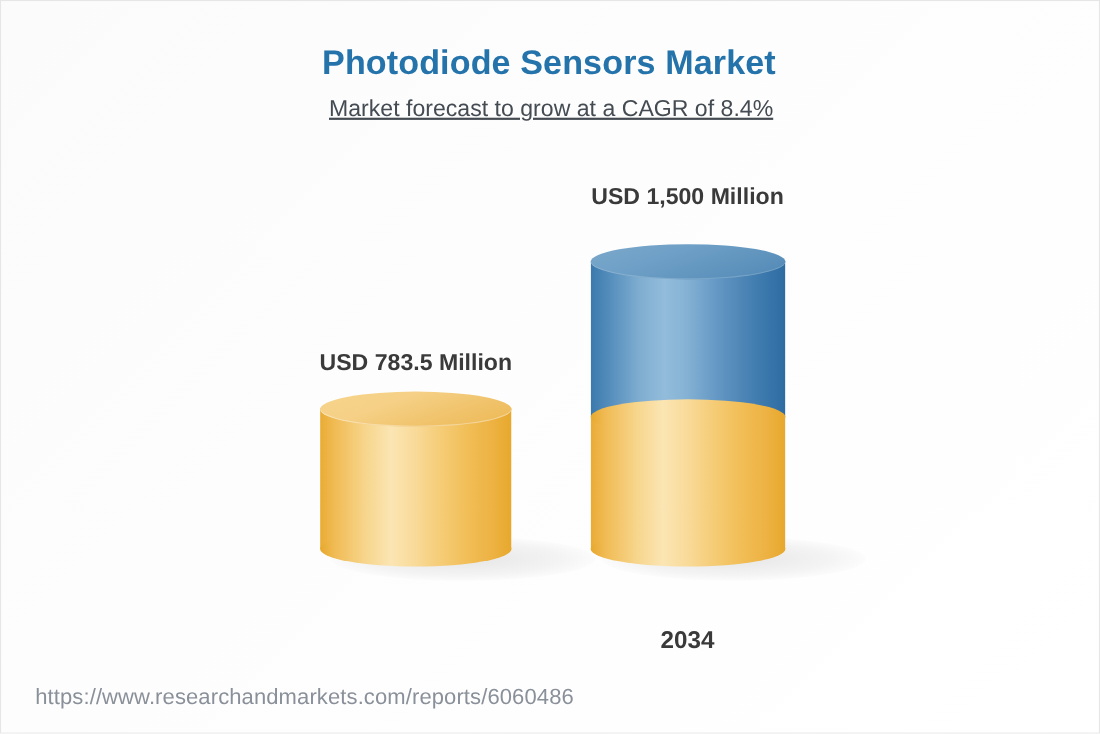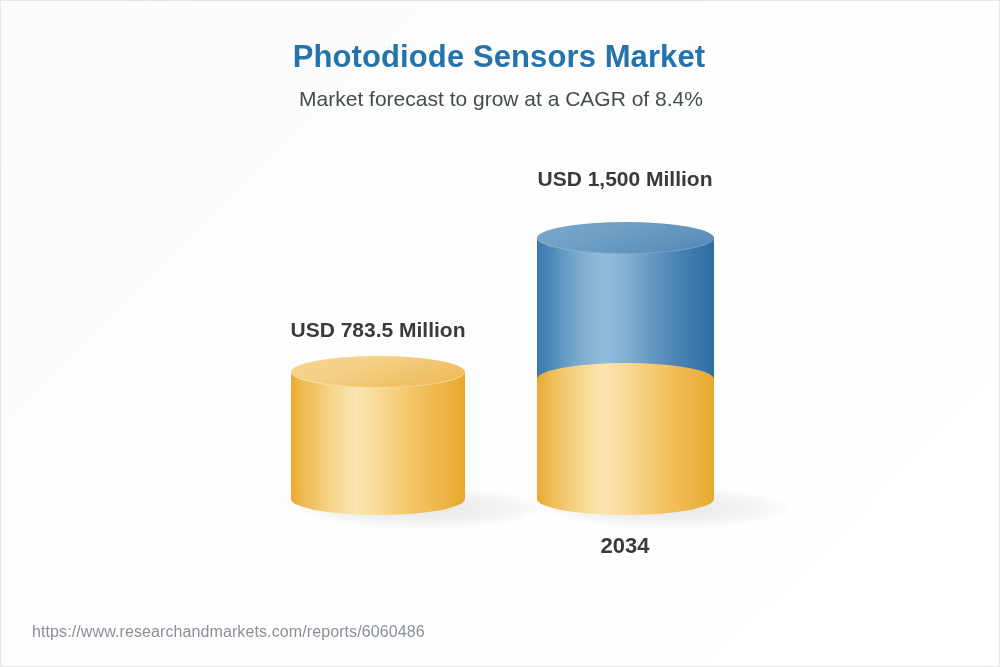--- a/index.html
+++ b/index.html
@@ -36,20 +36,21 @@
   }
   .chart-subtitle {
     position: absolute;
     left: 0;
     top: 86px;
     width: 1000px;
     text-align: center;
     font-size: 21px;
     font-weight: normal;
     color: #444b52;
+    text-decoration: underline;
   }
 
   
   .value-label {
     position: absolute;
     text-align: center;
     font-size: 21px;
     font-weight: bold;
     color: #3a3a3a;
     white-space: nowrap;
@@ -61,21 +62,21 @@
   .cat-label {
     position: absolute;
     text-align: center;
     font-size: 22px;
     font-weight: bold;
     color: #3a3a3a;
     top: 532px;
     width: 240px;
   }
   .cat-label.c1 { left: 256px; }
-  .cat-label.c2 { left: 504px; }
+  .cat-label.c2 { left: 504px; margin-top: 36px; }
 
   
   .cylinder { position: absolute; }
 
   .cyl-shadow {
     position: absolute;
     border-radius: 50%;
     background: radial-gradient(ellipse at center, rgba(160,160,160,0.26) 0%, rgba(170,170,170,0.12) 52%, rgba(200,200,200,0.0) 76%);
     pointer-events: none;
   }
@@ -185,21 +186,21 @@
       #f1bd55 78%,
       #edb243 90%,
       #e7a82c 100%);
   }
 
   
   .source-url {
     position: absolute;
     left: 31px;
     top: 622px;
-    font-size: 16px;
+    font-size: 20px;
     color: #8a9099;
     letter-spacing: 0.1px;
     text-align: right;
   }
 
   .brand {
     position: absolute;
     right: 22px;
     top: 601px;
     text-align: right;

